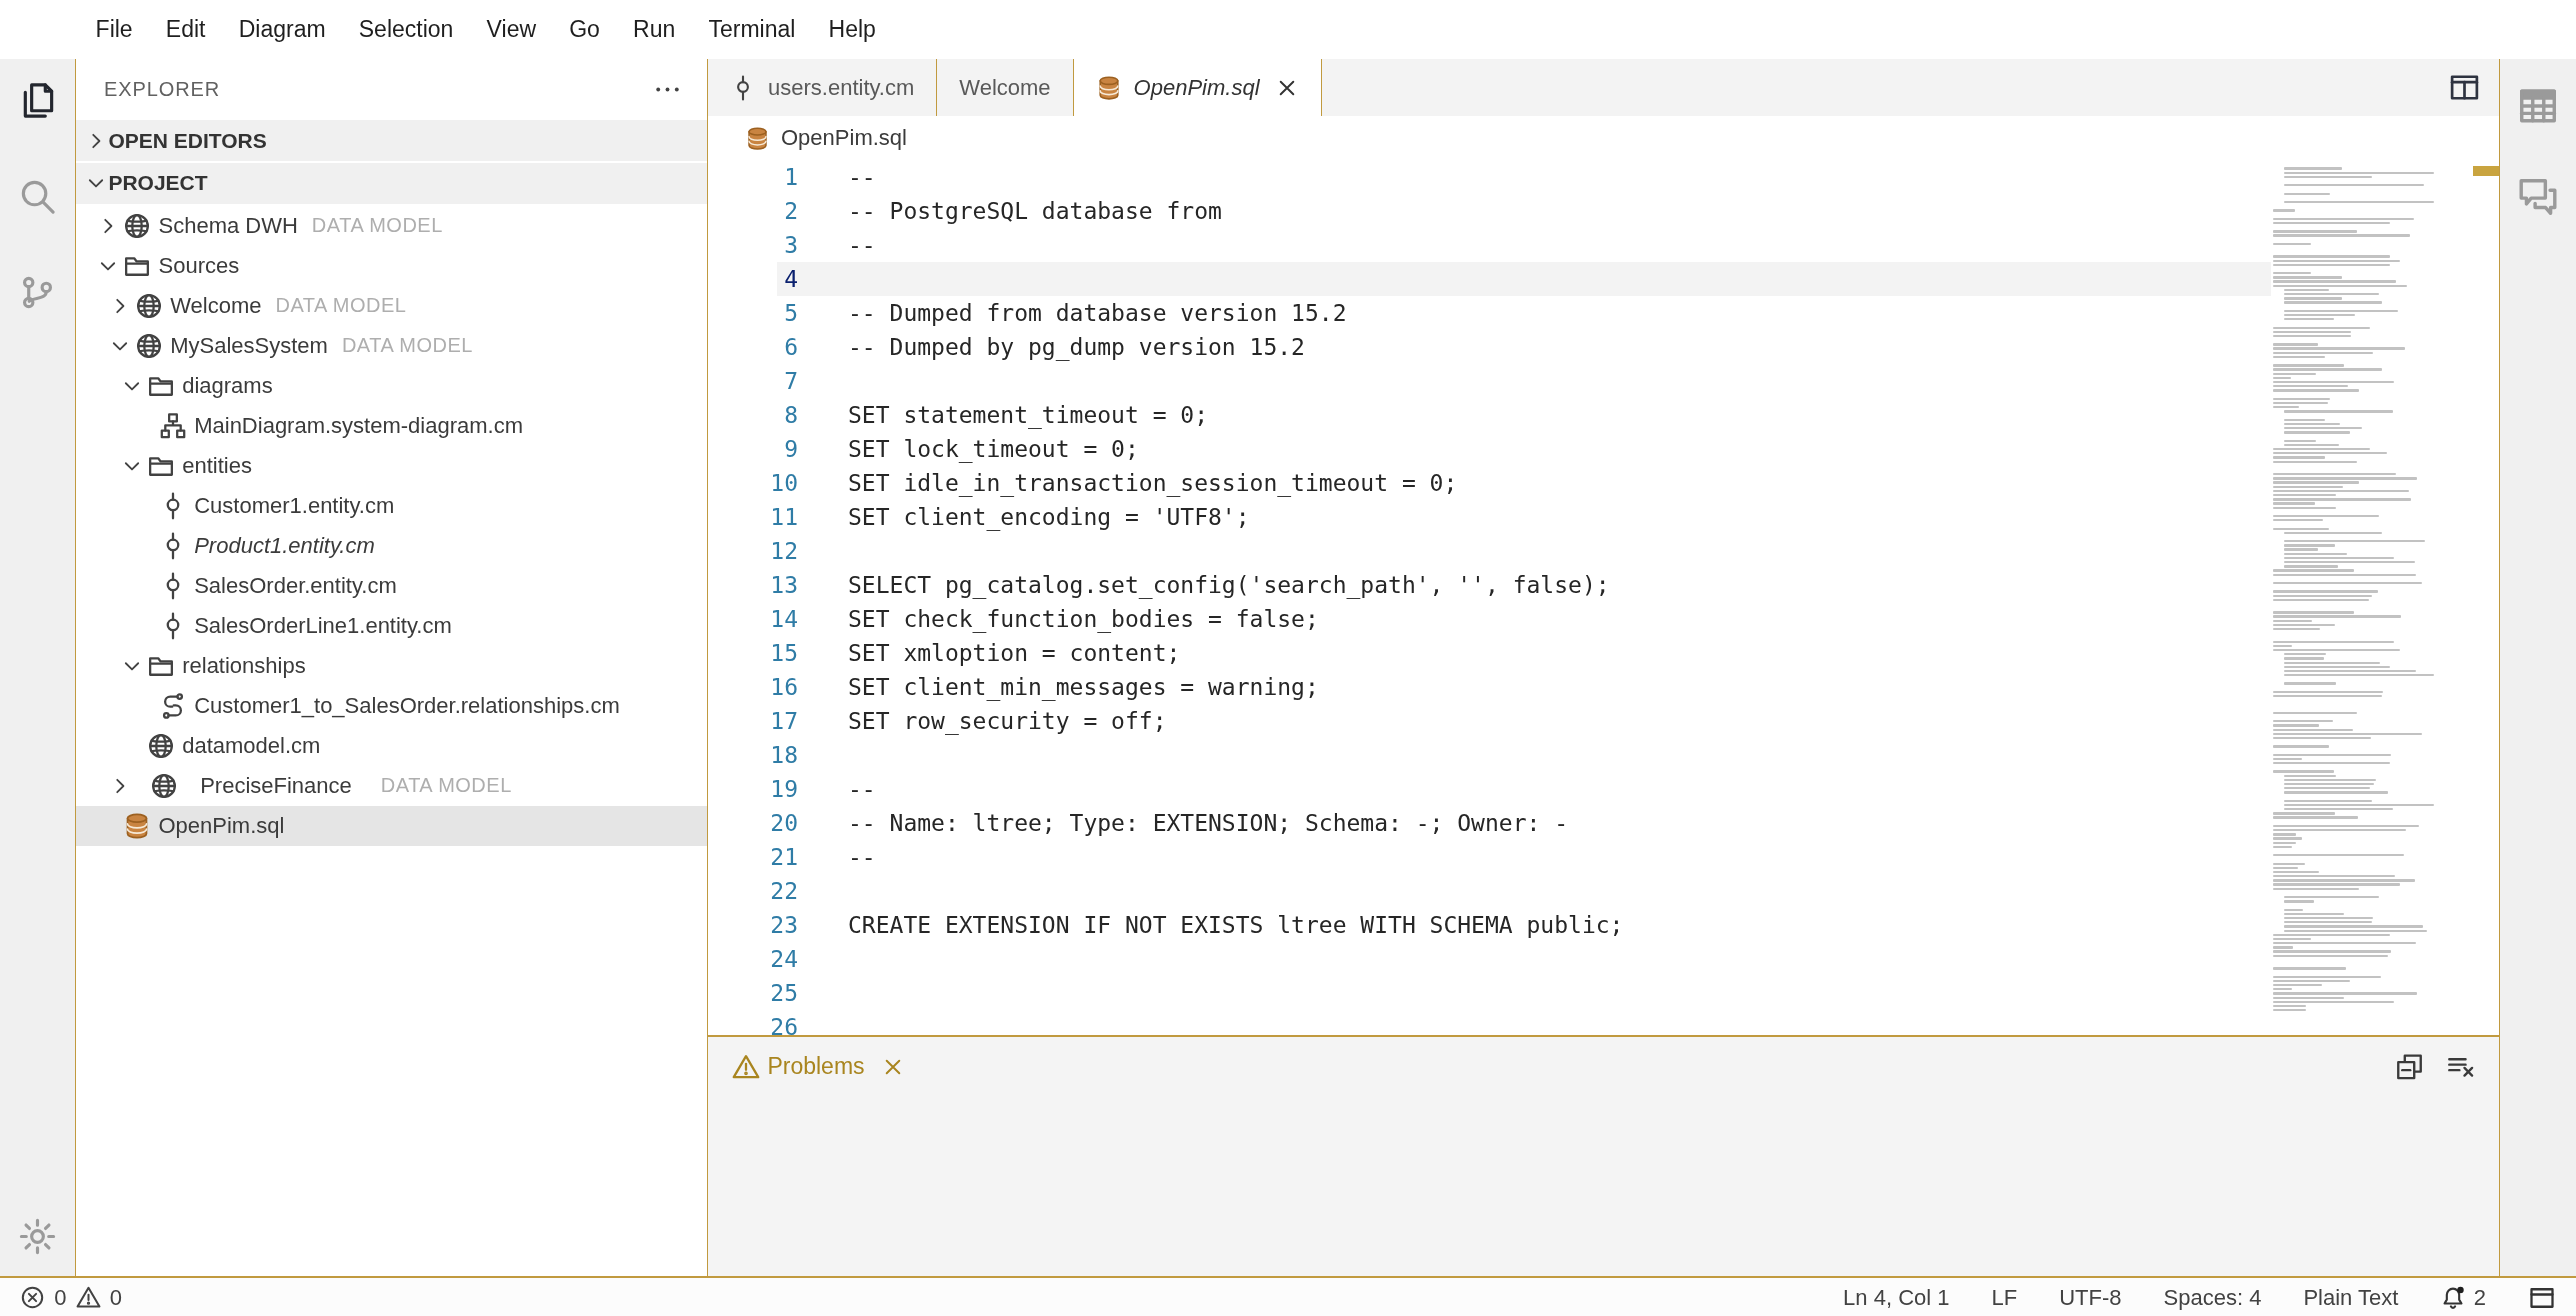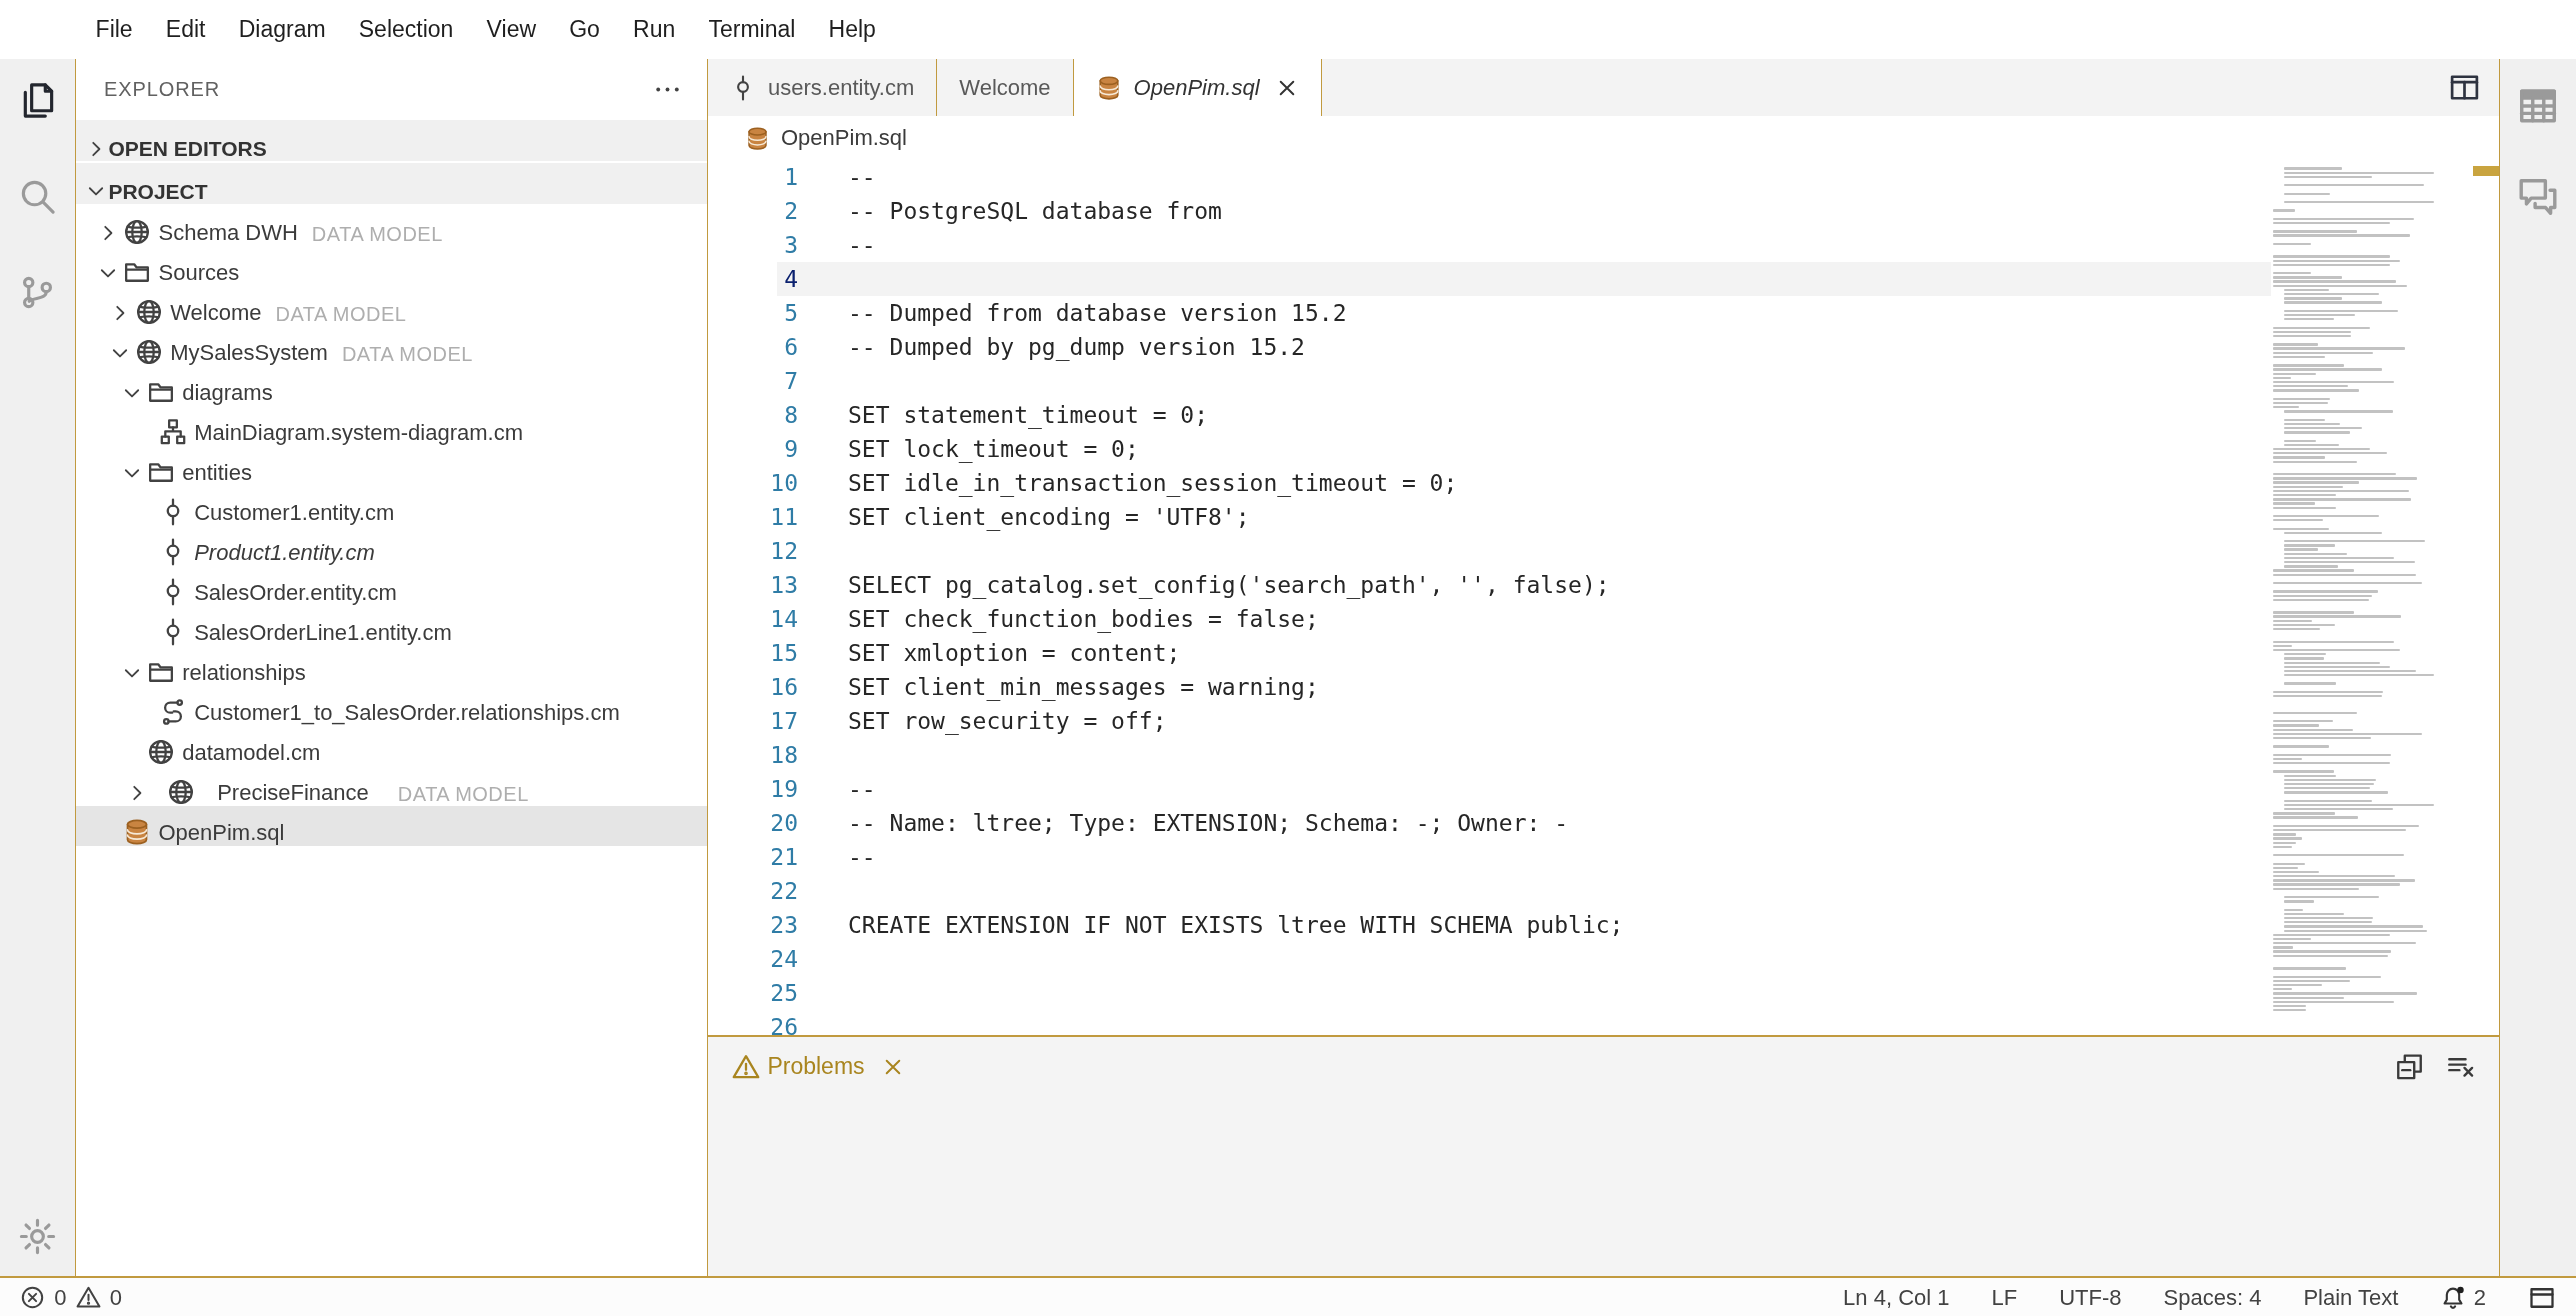--- a/index.html
+++ b/index.html
@@ -23,21 +23,21 @@
   .activitybar{width:75px;flex:none;background:var(--bar-bg);border-right:1.8px solid var(--gold);display:flex;flex-direction:column;align-items:center;padding-top:22px;}
   .activitybar .ab-icon{width:39px;height:39px;margin-bottom:57px;color:var(--icon-gray);}
   .activitybar .ab-icon.active{color:#23262e;}
   .activitybar .spacer{flex:1;}
   .activitybar .ab-icon.bottom{margin-bottom:22px;}
 
   .sidebar{width:631px;flex:none;background:#fff;border-right:1.8px solid var(--gold);display:flex;flex-direction:column;overflow:hidden;}
   .sidebar-header{height:61px;flex:none;display:flex;align-items:center;padding:0 24px 0 28px;color:#616161;font-size:20px;letter-spacing:0.9px;}
   .sidebar-header .sp{flex:1;}
   .sidebar-header .ic{width:31px;height:31px;color:#424242;}
-  .trow{display:flex;align-items:flex-end;height:40px;font-size:22px;color:var(--txt);white-space:nowrap;cursor:default;}
+  .trow{display:flex;align-items:center;height:40px;font-size:22px;color:var(--txt);white-space:nowrap;cursor:default;}
   .trow.section{height:41px;background:var(--bar-bg);font-weight:700;font-size:21px;margin-bottom:1.8px;color:#333;}
   .trow.selected{background:#e5e5e5;}
   .tw{width:25px;height:25px;flex:none;display:flex;align-items:center;justify-content:center;color:#424242;}
   .tw svg{width:22px;height:22px;fill:none;stroke:currentColor;stroke-width:1.3;stroke-linecap:round;stroke-linejoin:round;}
   .ticon{width:28px;height:28px;margin:0 7.4px 0 2.8px;color:#424242;}
   .tlabel{overflow:hidden;text-overflow:ellipsis;}
   .tbadge{margin-left:14px;color:#aeaeae;font-size:20px;letter-spacing:0.5px;}
 
   .editor-col{flex:1;min-width:0;display:flex;flex-direction:column;background:#fff;}
   .tabbar{height:57px;flex:none;background:var(--tab-bg);display:flex;align-items:stretch;}
@@ -345,21 +345,21 @@
           <span class="ticon ic">
             <svg viewBox="0 0 16 16">
               <circle cx="8" cy="8" r="6.2"></circle>
               <ellipse cx="8" cy="8" rx="2.7" ry="6.2"></ellipse>
               <line x1="1.8" y1="8" x2="14.2" y2="8"></line>
               <path d="M2.7 4.8 C4 5.8 12 5.8 13.3 4.8 M2.7 11.2 C4 10.2 12 10.2 13.3 11.2"></path>
             </svg>
           </span>
           <span class="tlabel">datamodel.cm</span>
         </div>
-        <div class="trow" style="padding-left: 48px; gap: 15px;">
+        <div class="trow" style="padding-left: 31px; gap: 15px;">
           <span class="tw">
             <svg viewBox="0 0 16 16">
               <path d="M6 3.5 L10.5 8 L6 12.5"></path>
             </svg>
           </span>
           <span class="ticon ic">
             <svg viewBox="0 0 16 16">
               <circle cx="8" cy="8" r="6.2"></circle>
               <ellipse cx="8" cy="8" rx="2.7" ry="6.2"></ellipse>
               <line x1="1.8" y1="8" x2="14.2" y2="8"></line>

